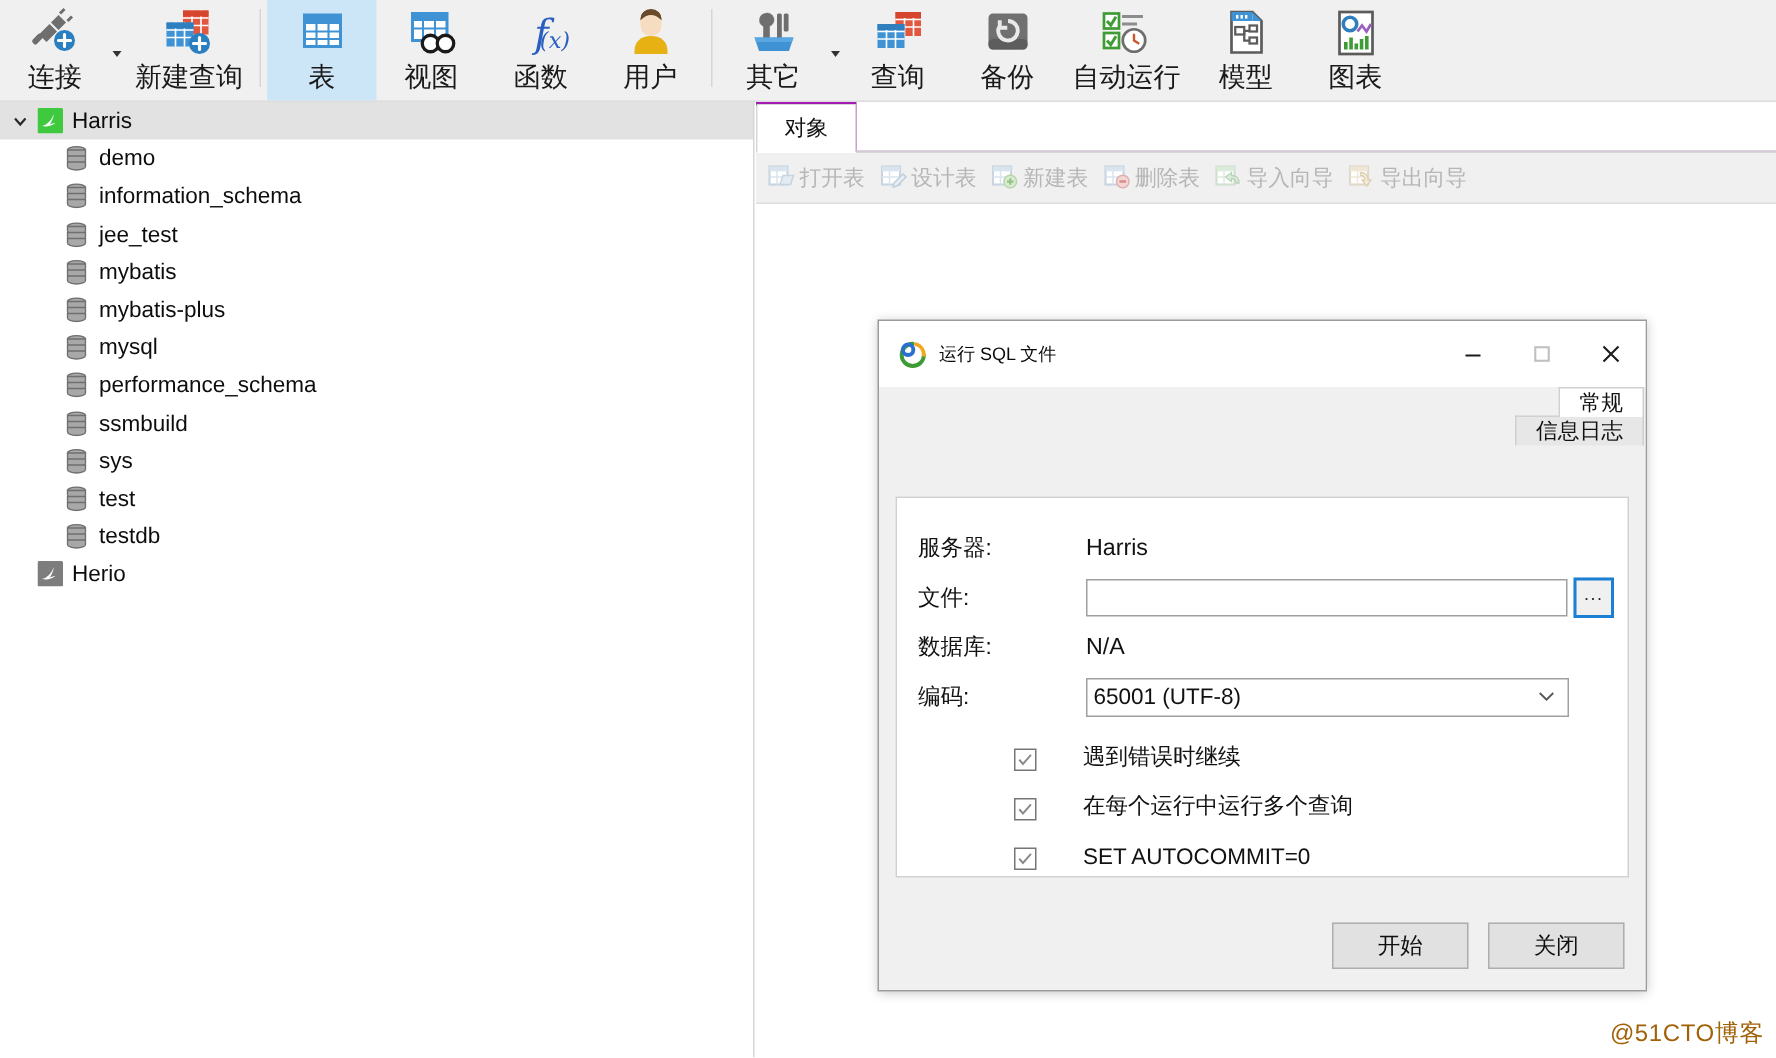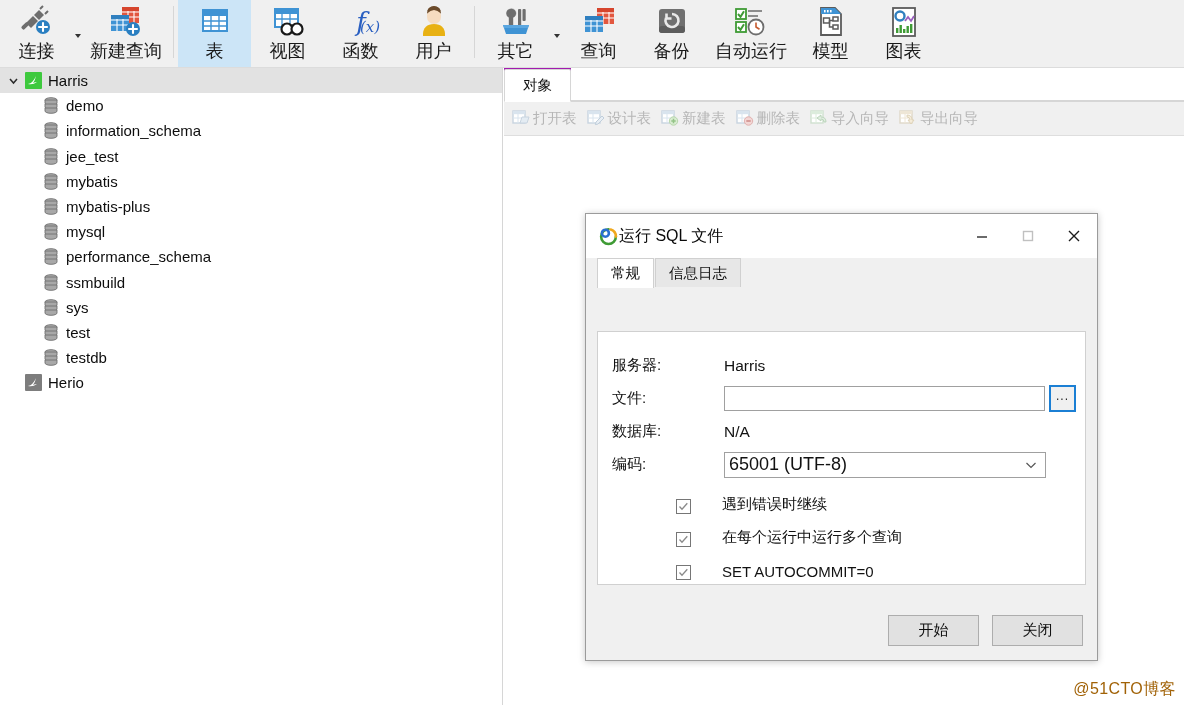--- a/index.html
+++ b/index.html
@@ -88,27 +88,27 @@
   .dialog {
     position:absolute; left:585px; top:213px; width:513px; height:448px;
     background:#f0f0f0; border:1px solid #9b9b9b;
     box-shadow:0 1px 7px rgba(0,0,0,0.22);
   }
   .dlg-title {
     height:44px; background:#ffffff; display:flex; align-items:center;
     padding-left:12px;
   }
   .dlg-logo { width:21px; height:21px; flex:none; }
-  .dlg-title-text { font-size:16px; color:#0a0a0a; white-space:nowrap; }
+  .dlg-title-text { font-size:12px; color:#0a0a0a; margin-left:7px; white-space:nowrap; }
   .dlg-ctrls { margin-left:auto; display:flex; height:44px; }
   .dlg-btn {
     width:46px; height:44px; display:flex; align-items:center; justify-content:center;
   }
   .dlg-client { position:absolute; left:0; top:44px; width:511px; height:402px; background:#f0f0f0; }
-  .tabstrip { display:flex; align-items:flex-end; height:29px; padding-left:11px; }
+  .tabstrip { display:flex; align-items:flex-end; height:29px; padding-left:11px;flex-direction:column; }
   .dtab {
     height:29px; padding:0 13px; display:flex; align-items:center;
     font-size:14.5px; color:#121212; background:#e7e7e7; border:1px solid #d0d0d0;
     border-bottom:none; margin-right:1px;
   }
   .dtab.active { background:#ffffff; border-color:#d0d0d0; height:30px; margin-bottom:-1px; z-index:2;}
   .tabpanel {
     position:absolute; left:11px; top:73px; width:489px; height:254px;
     background:#fff; border:1px solid #d0d0d0;
   }
@@ -122,21 +122,21 @@
     outline:none;
   }
   .fbrowse {
     width:27px; height:27px; margin-left:4px; background:#f0f0f0;
     border:2px solid #1b7fd4; display:flex; align-items:center; justify-content:center;
     font-size:12px; color:#222; letter-spacing:1px; line-height:8px; padding-bottom:5px;
     cursor:default;
   }
   .fselect {
     width:322px; height:26px; border:1px solid #a0a0a0; background:#fff;
-    display:flex; align-items:center; padding:0 4px; font-size:18px; color:#111;
+    display:flex; align-items:center; padding:0 4px; font-size:15px; color:#111;
   }
   .fselect .chev { margin-left:auto; margin-right:4px; }
   .crow { display:flex; align-items:flex-end; padding-left:78px; height:33px;gap:24px; }
   .cbox {
     width:15px; height:15px; border:1px solid #767676; background:#fff;
     display:flex; align-items:center; justify-content:center; flex:none;
   }
   .clabel { font-size:15px; color:#121212; margin-left:7px; white-space:nowrap; }
   .dlg-footer {
     position:absolute; left:0; bottom:0; width:511px; height:60px;

